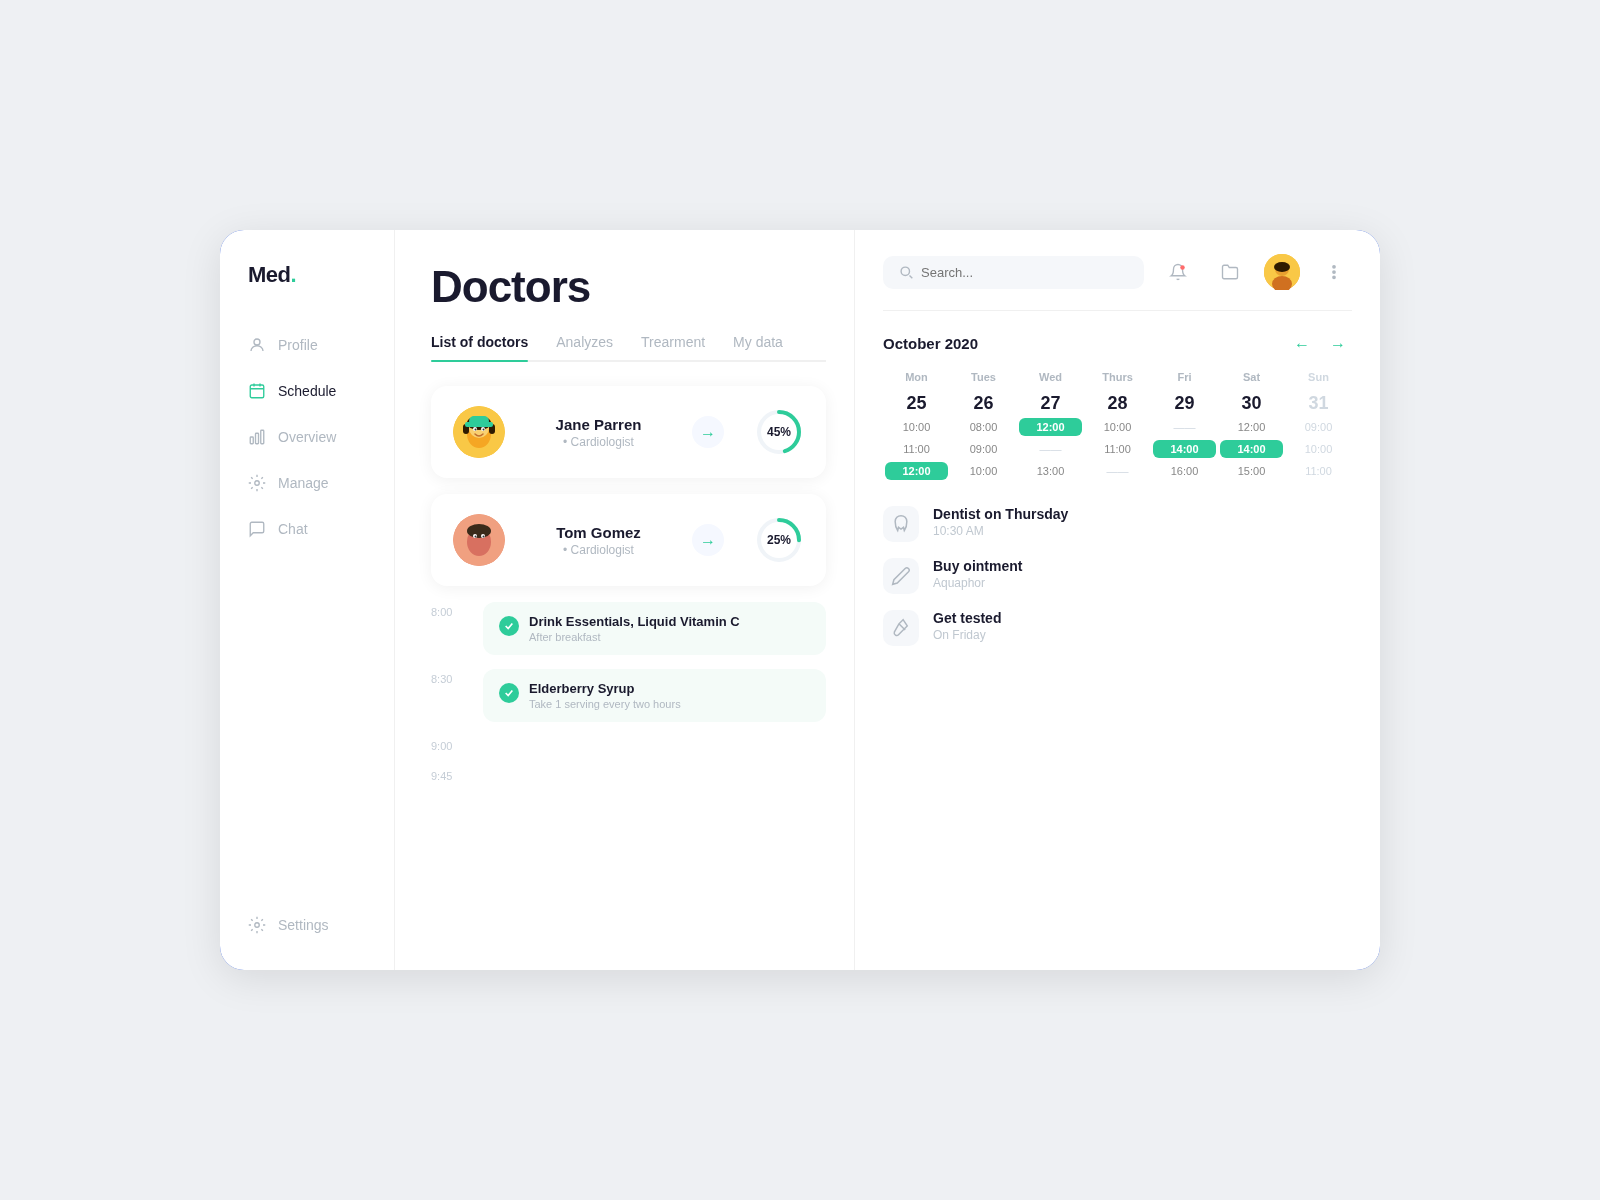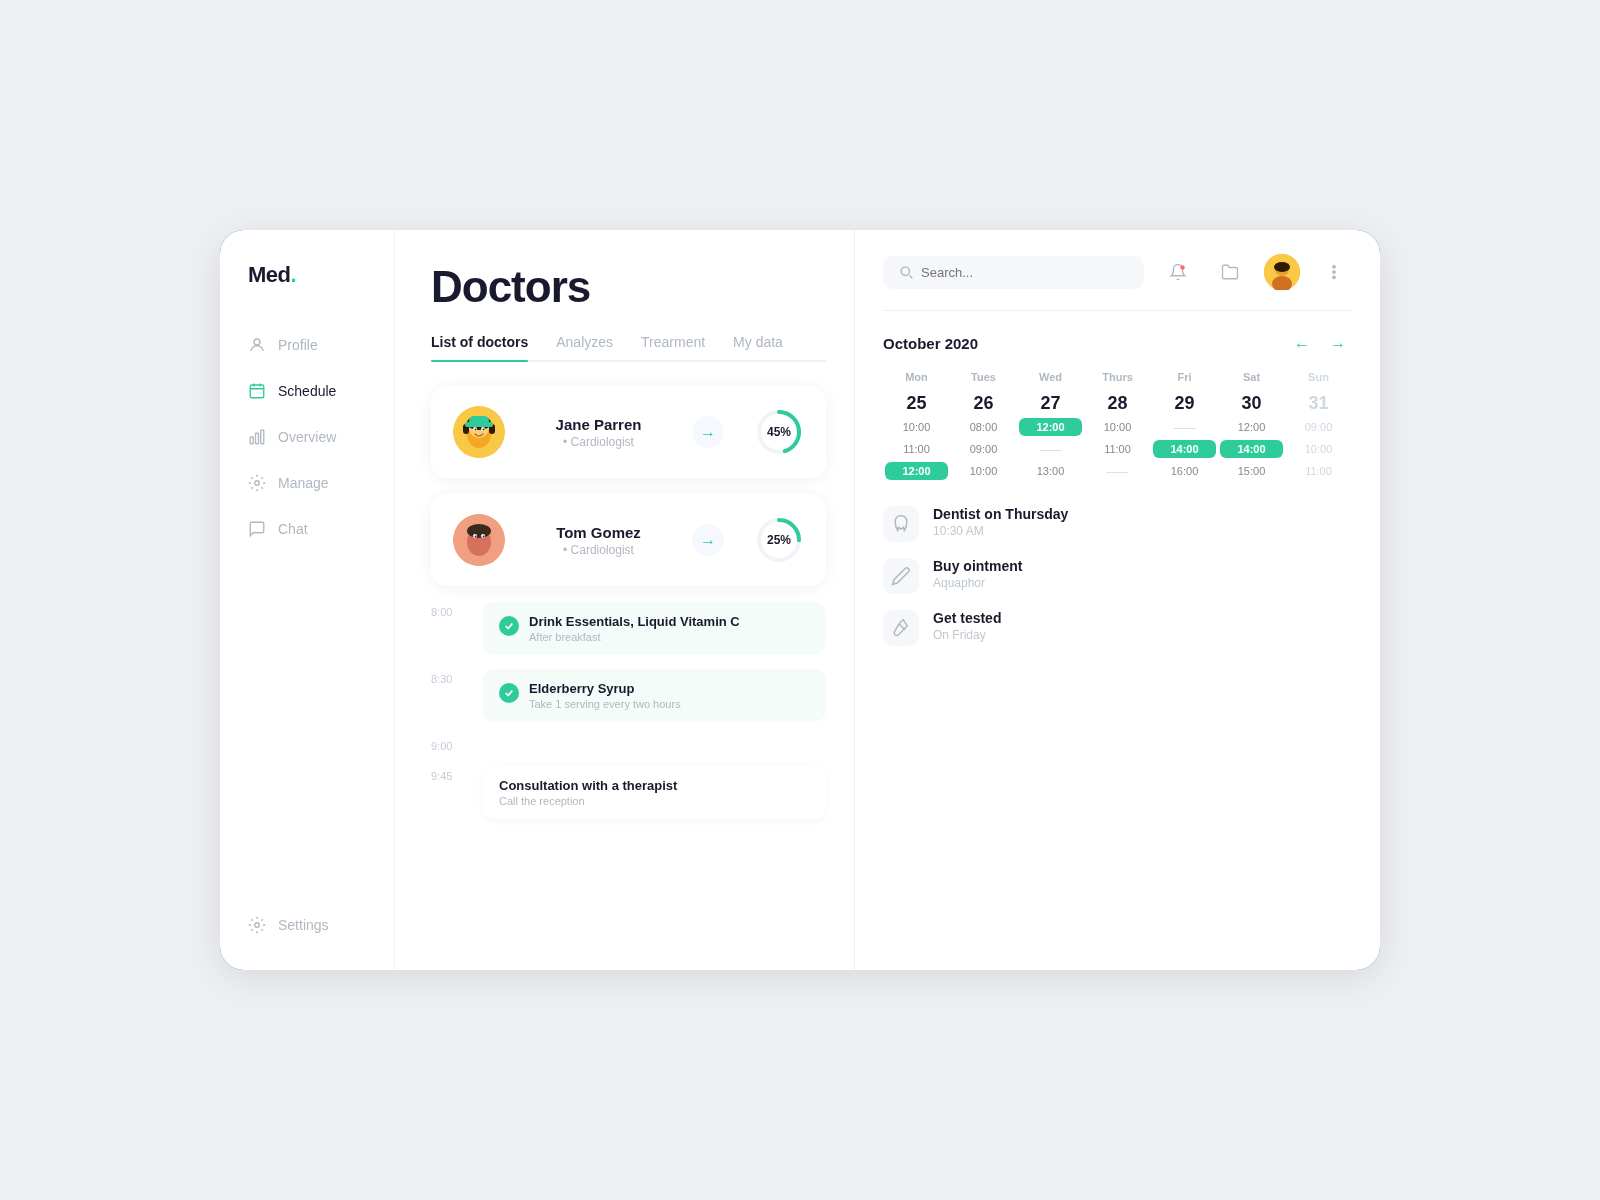--- a/index.html
+++ b/index.html
@@ -542,24 +542,20 @@
               </div>
             </div>
           </div>
 
           <div class="timeline-row">
             <span class="time-label">9:00</span>
           </div>
 
           <div class="timeline-row">
             <span class="time-label">9:45</span>
-            <div class="task-consult">
-              <div class="task-title">Consultation with a therapist</div>
-              <div class="task-sub">Call the reception</div>
-            </div>
           </div>
         </div>
       </div>
 
       <div class="right-panel">
 
         <div class="right-header">
           <div class="search-box">
             <svg width="14" height="14" viewBox="0 0 20 20" fill="none" stroke="#b0b8c1" stroke-width="2">
               <circle cx="9" cy="9" r="6"></circle>

